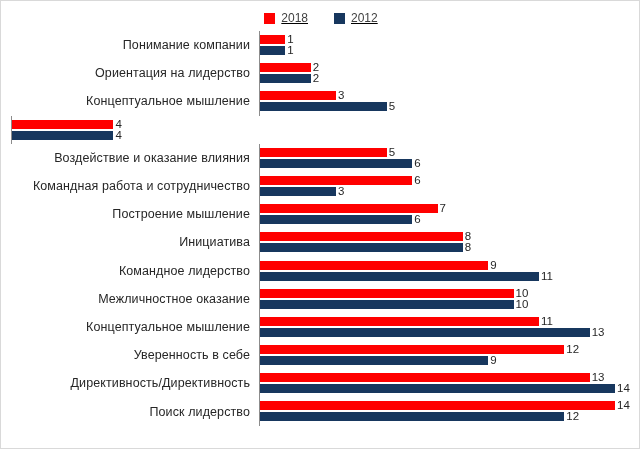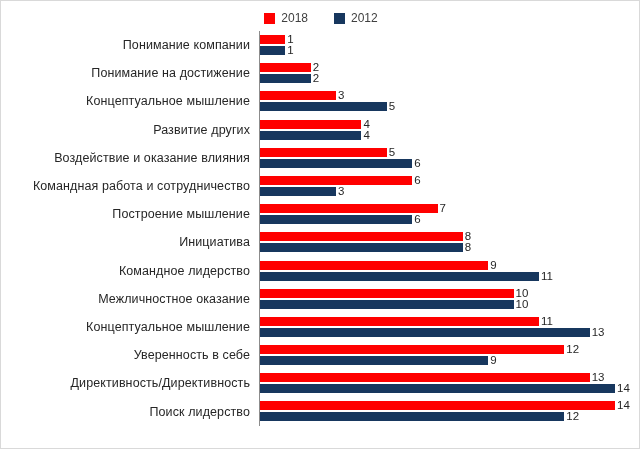--- a/index.html
+++ b/index.html
@@ -30,20 +30,21 @@
     display: flex;
     justify-content: center;
     align-items: center;
     gap: 26px;
     height: 18px;
   }
   .legend-item {
     display: flex;
     align-items: center;
     gap: 6px;
+    text-decoration: underline;
   }
   .legend-swatch {
     width: 11px;
     height: 11px;
     display: inline-block;
   }
   .legend-label {
     font-size: 12px;
     color: #404040;
   }
@@ -132,21 +133,21 @@
               <span class="bar" style="background: rgb(255, 0, 0); width: 25.3571px;"></span>
               <span class="bar-value">1</span>
             </div>
             <div class="bar-wrap bottom">
               <span class="bar" style="background: rgb(23, 55, 94); width: 25.3571px;"></span>
               <span class="bar-value">1</span>
             </div>
           </div>
         </div>
         <div class="row">
-          <div class="row-label">Понимание на достижение</div>
+          <div class="row-label">Ориентация на лидерство</div>
           <div class="bars">
             <div class="bar-wrap top">
               <span class="bar" style="background: rgb(255, 0, 0); width: 50.7143px;"></span>
               <span class="bar-value">2</span>
             </div>
             <div class="bar-wrap bottom">
               <span class="bar" style="background: rgb(23, 55, 94); width: 50.7143px;"></span>
               <span class="bar-value">2</span>
             </div>
           </div>
@@ -158,21 +159,20 @@
               <span class="bar" style="background: rgb(255, 0, 0); width: 76.0714px;"></span>
               <span class="bar-value">3</span>
             </div>
             <div class="bar-wrap bottom">
               <span class="bar" style="background: rgb(23, 55, 94); width: 126.786px;"></span>
               <span class="bar-value">5</span>
             </div>
           </div>
         </div>
         <div class="row">
-          <div class="row-label">Развитие других</div>
           <div class="bars">
             <div class="bar-wrap top">
               <span class="bar" style="background: rgb(255, 0, 0); width: 101.429px;"></span>
               <span class="bar-value">4</span>
             </div>
             <div class="bar-wrap bottom">
               <span class="bar" style="background: rgb(23, 55, 94); width: 101.429px;"></span>
               <span class="bar-value">4</span>
             </div>
           </div>

